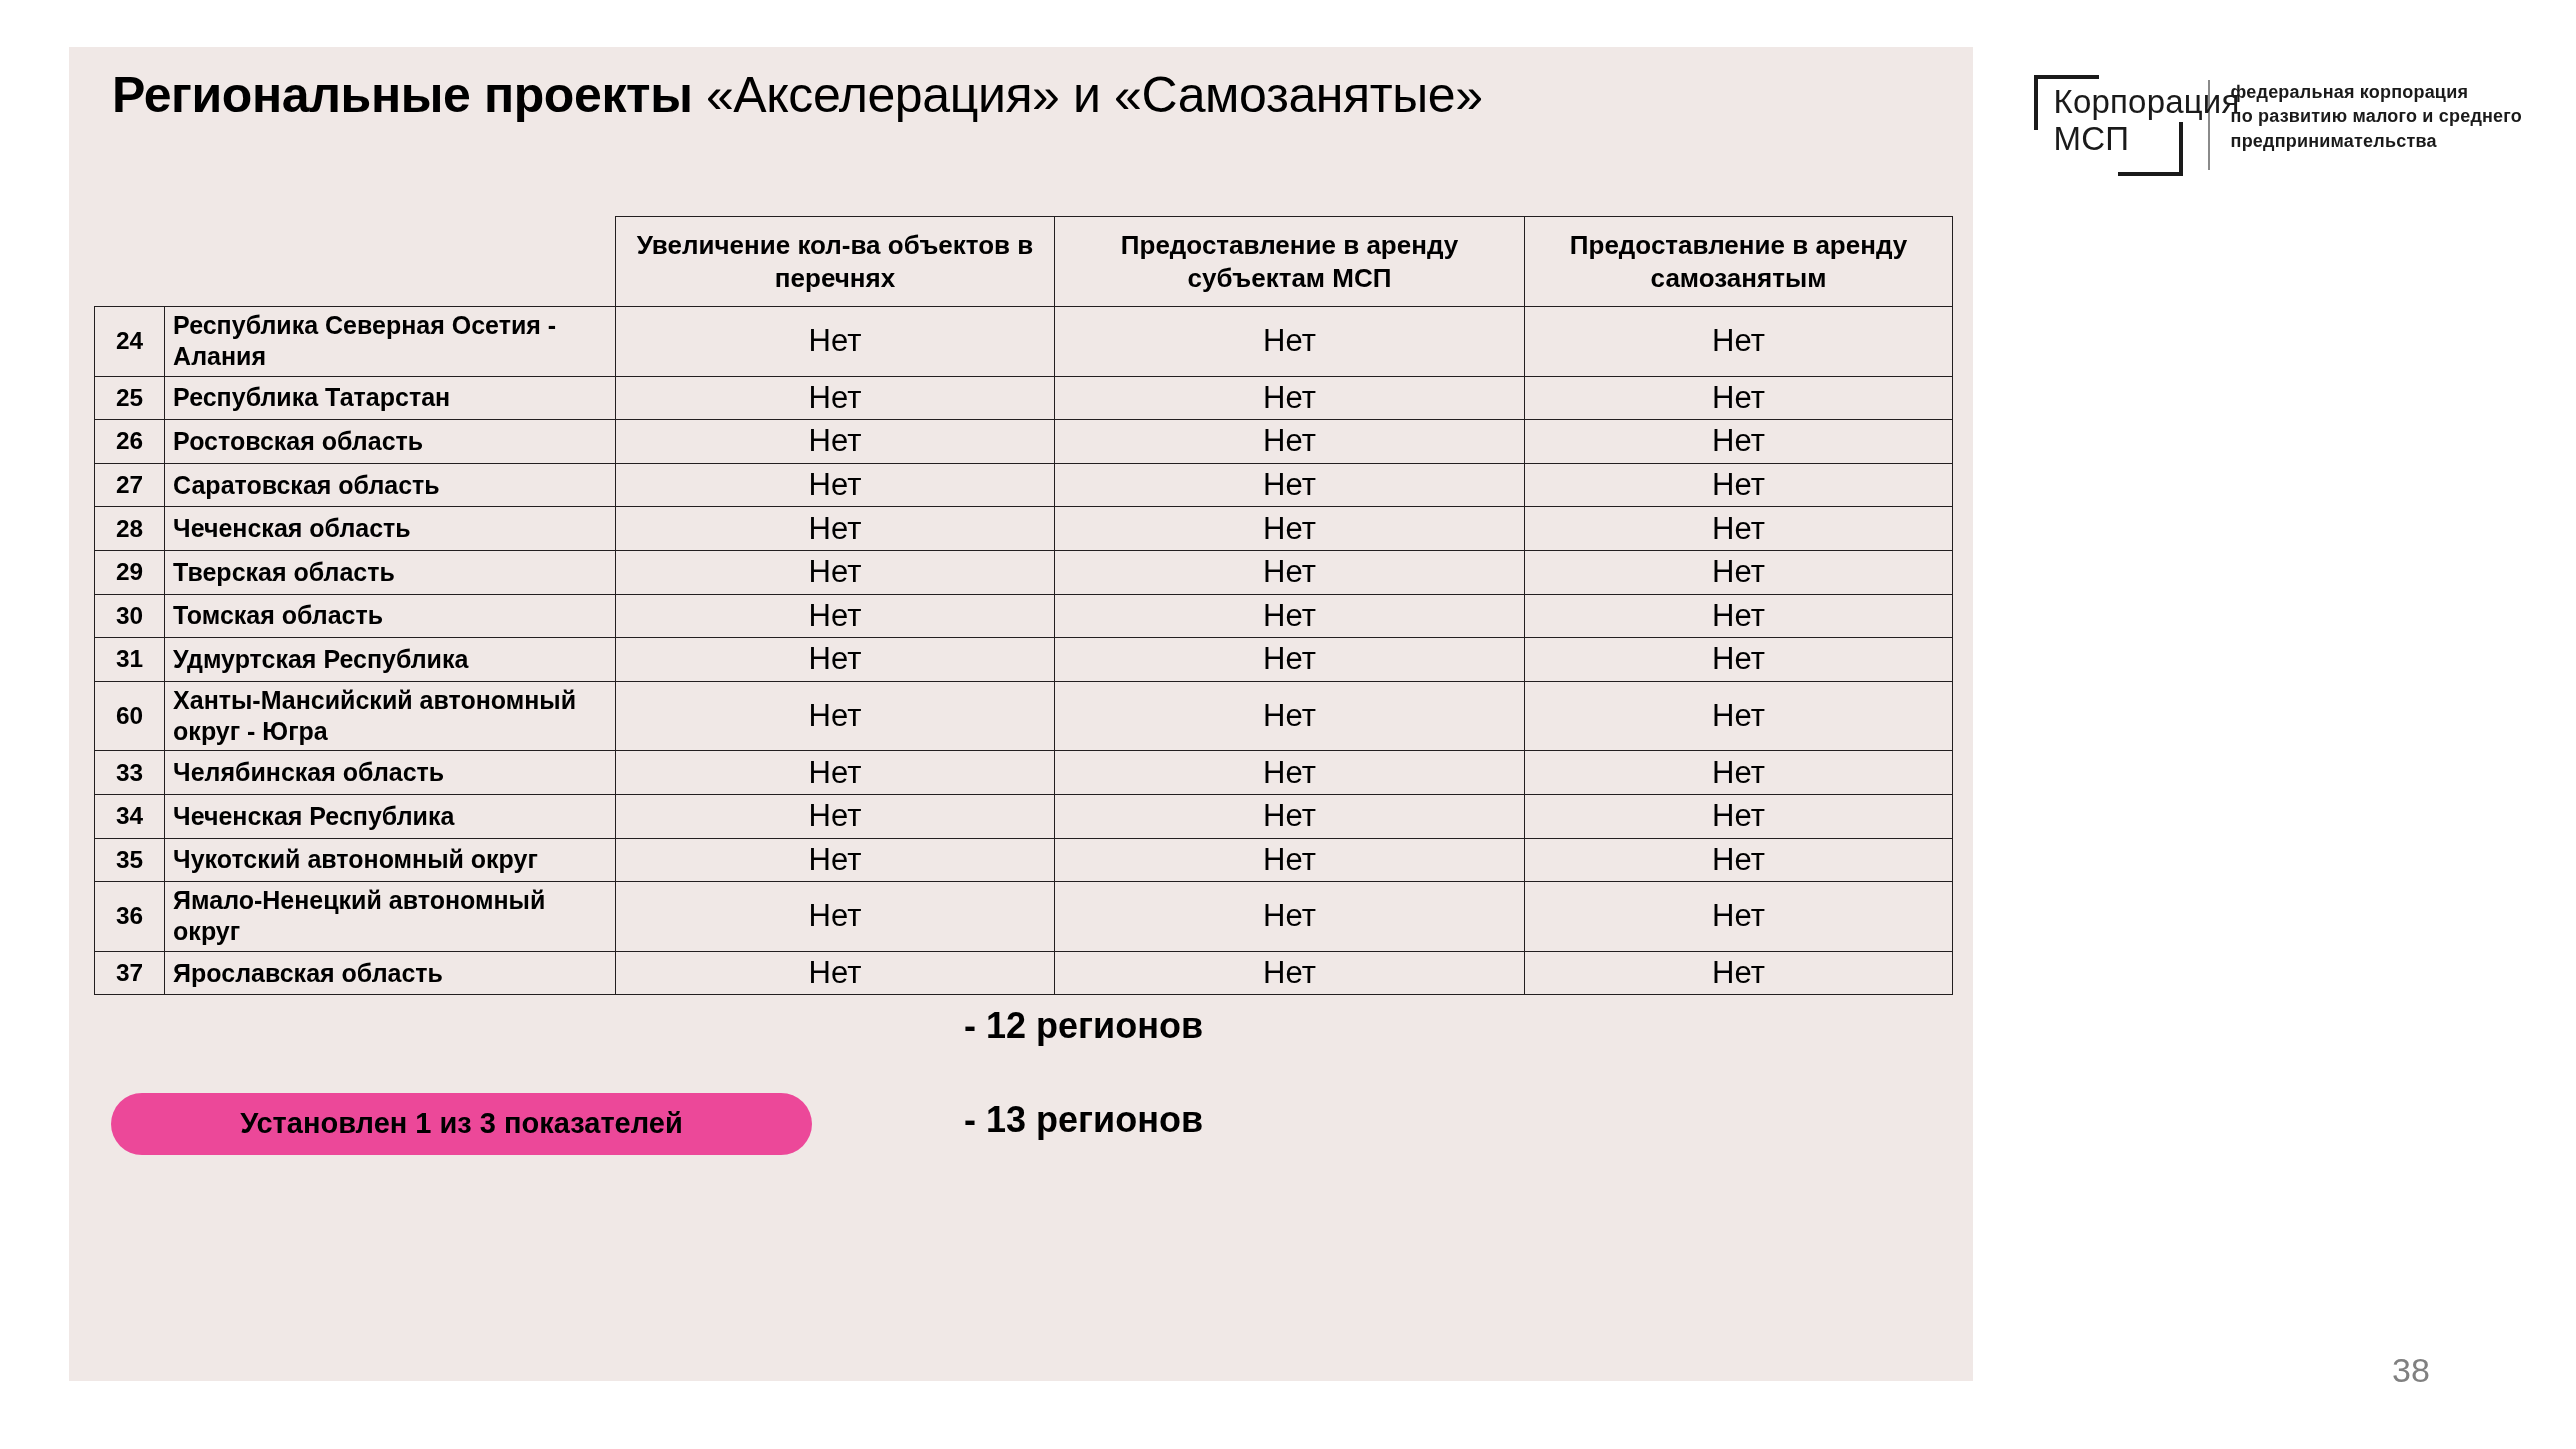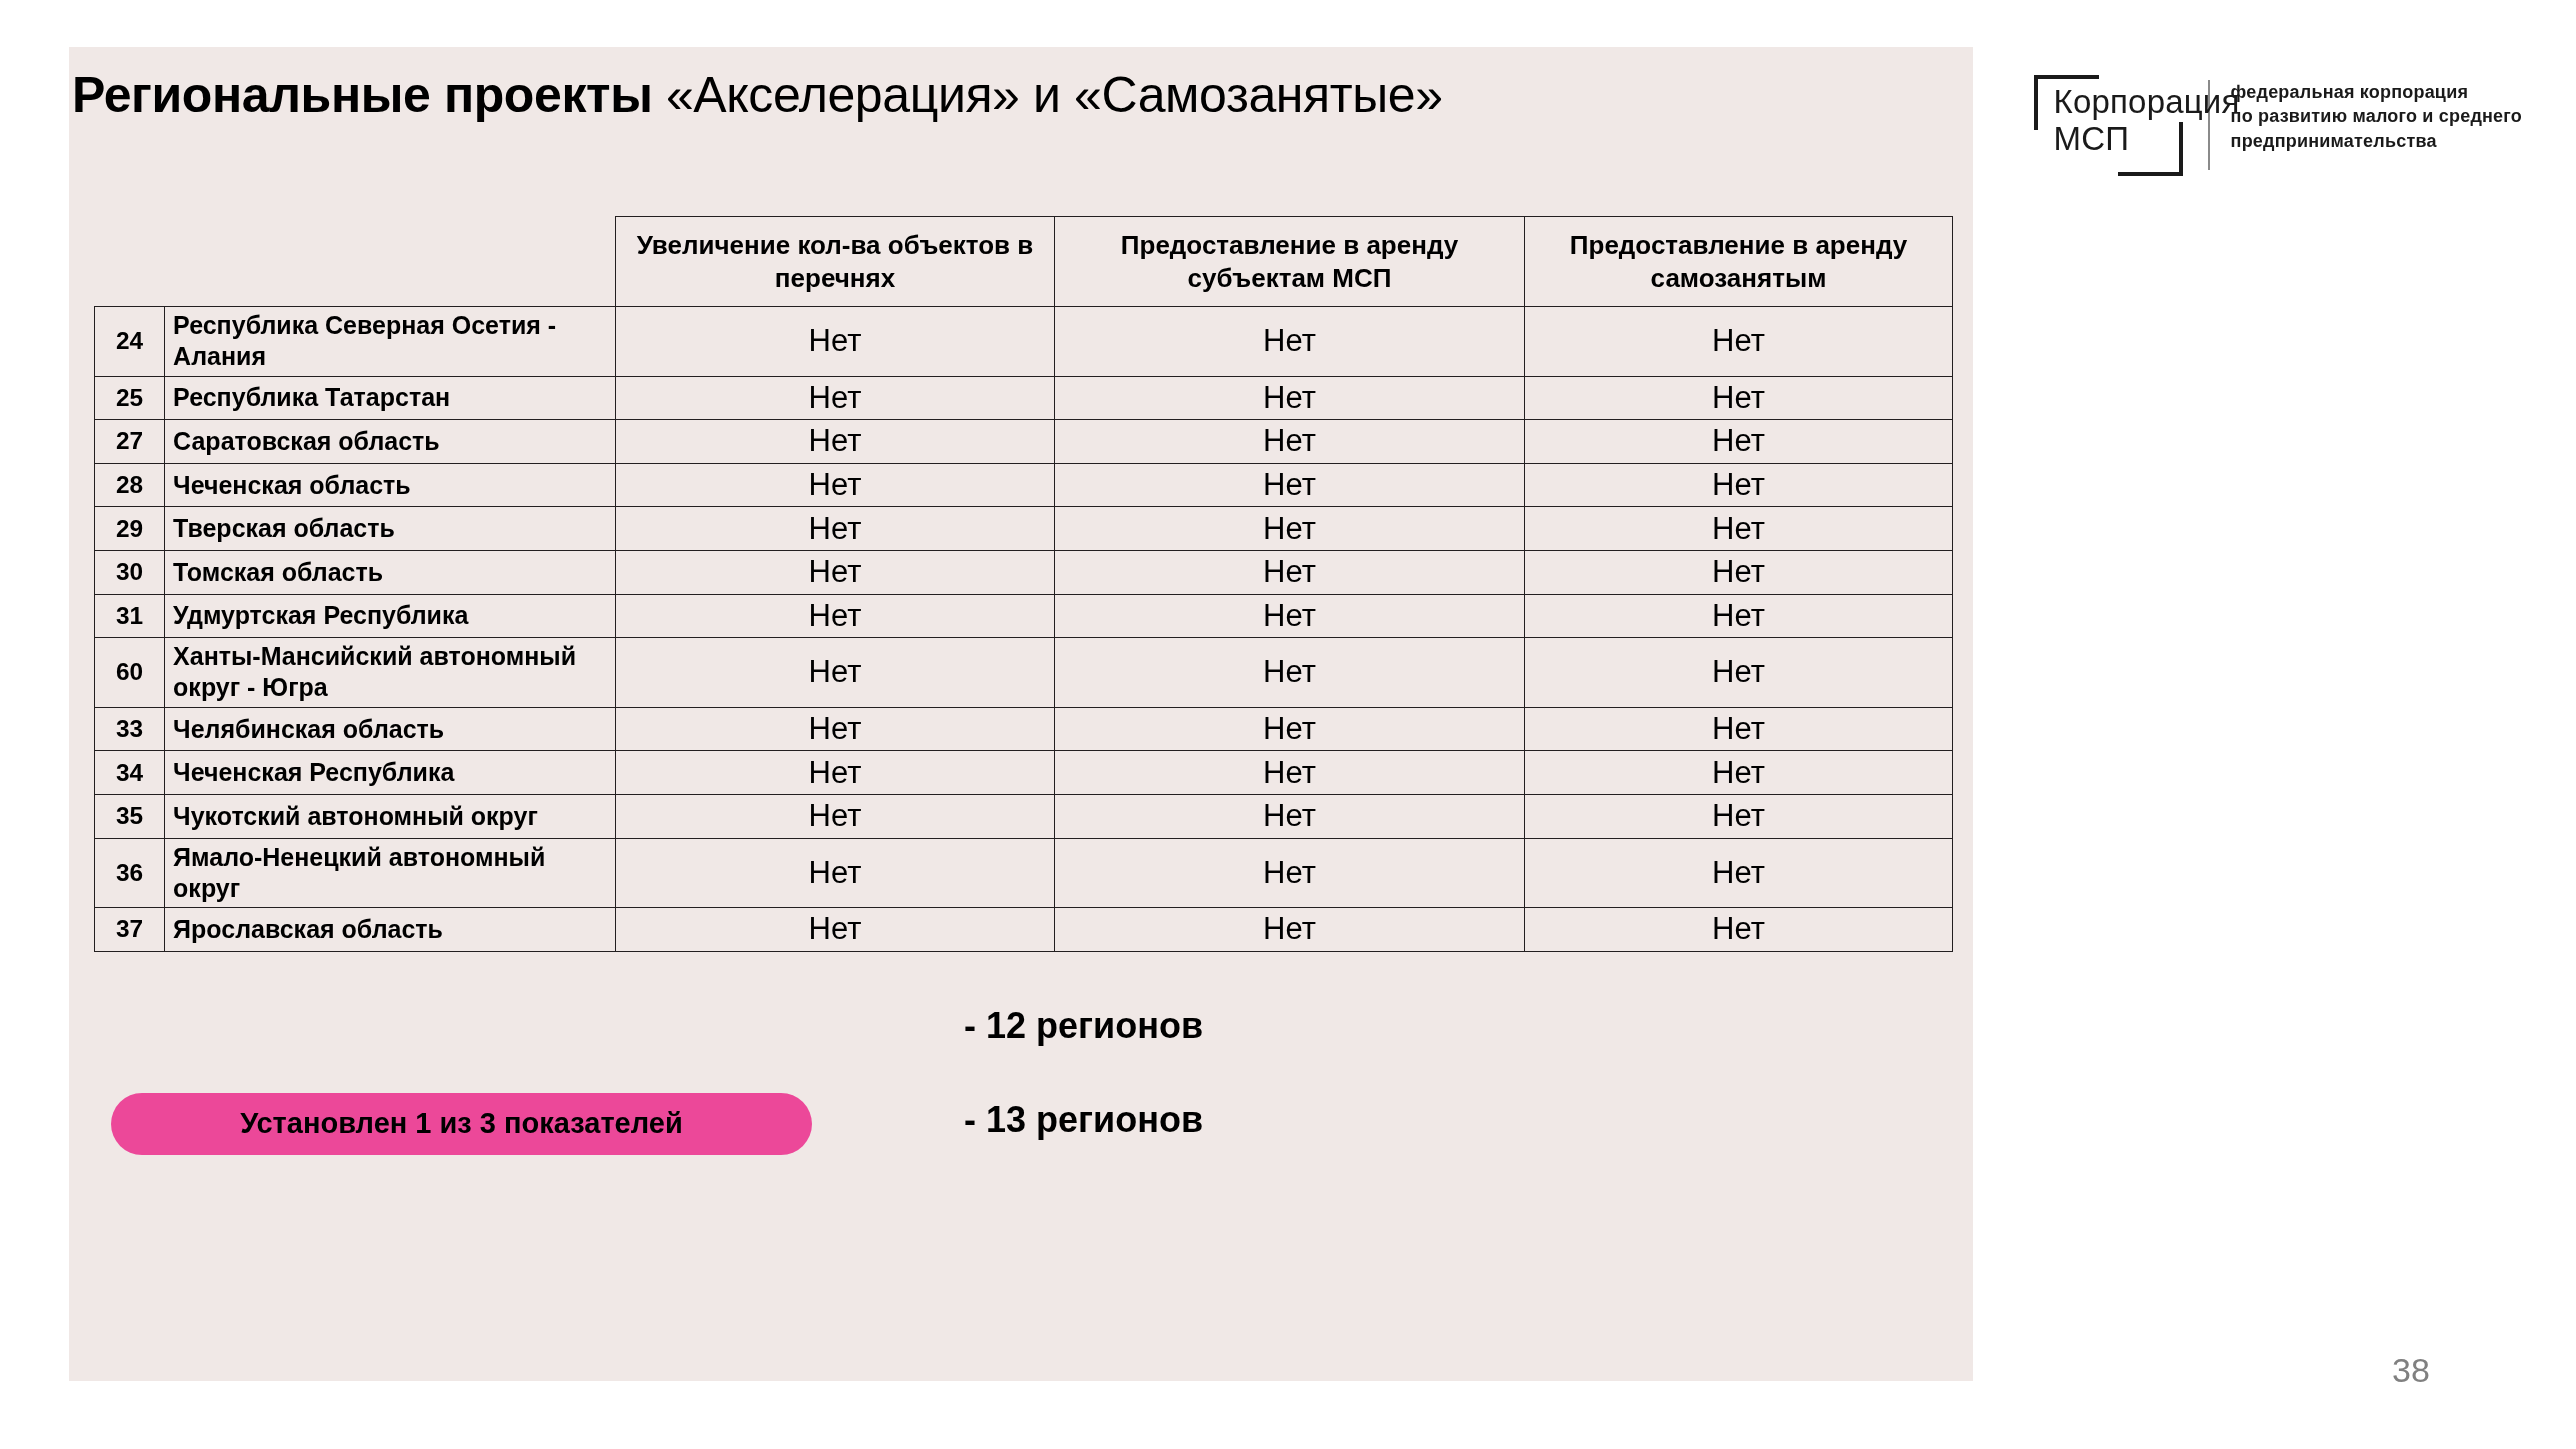--- a/index.html
+++ b/index.html
@@ -33,21 +33,21 @@
   #title {
     position: absolute;
     left: 72px;
     top: 65px;
     font-size: 50px;
     line-height: 60px;
     color: #000000;
     white-space: nowrap;
     letter-spacing: -0.4px;
   }
-  #title .strong { font-weight: 700; }
+  #title .strong { font-weight: 700; margin-left: 40px; }
   #title .reg    { font-weight: 400; }
 
   
   #logo {
     position: absolute;
     left: 2034px;
     top: 73px;
     width: 488px;
     height: 106px;
     display: flex;
@@ -262,20 +262,27 @@
             <td class="val">Нет</td>
           </tr>
           <tr class="single">
             <td class="num">25</td>
             <td class="name">Республика Татарстан</td>
             <td class="val">Нет</td>
             <td class="val">Нет</td>
             <td class="val">Нет</td>
           </tr>
           <tr class="single">
+            <td class="num">26</td>
+            <td class="name">Ростовская область</td>
+            <td class="val">Нет</td>
+            <td class="val">Нет</td>
+            <td class="val">Нет</td>
+          </tr>
+          <tr class="single">
             <td class="num">27</td>
             <td class="name">Саратовская область</td>
             <td class="val">Нет</td>
             <td class="val">Нет</td>
             <td class="val">Нет</td>
           </tr>
           <tr class="single">
             <td class="num">28</td>
             <td class="name">Чеченская область</td>
             <td class="val">Нет</td>

